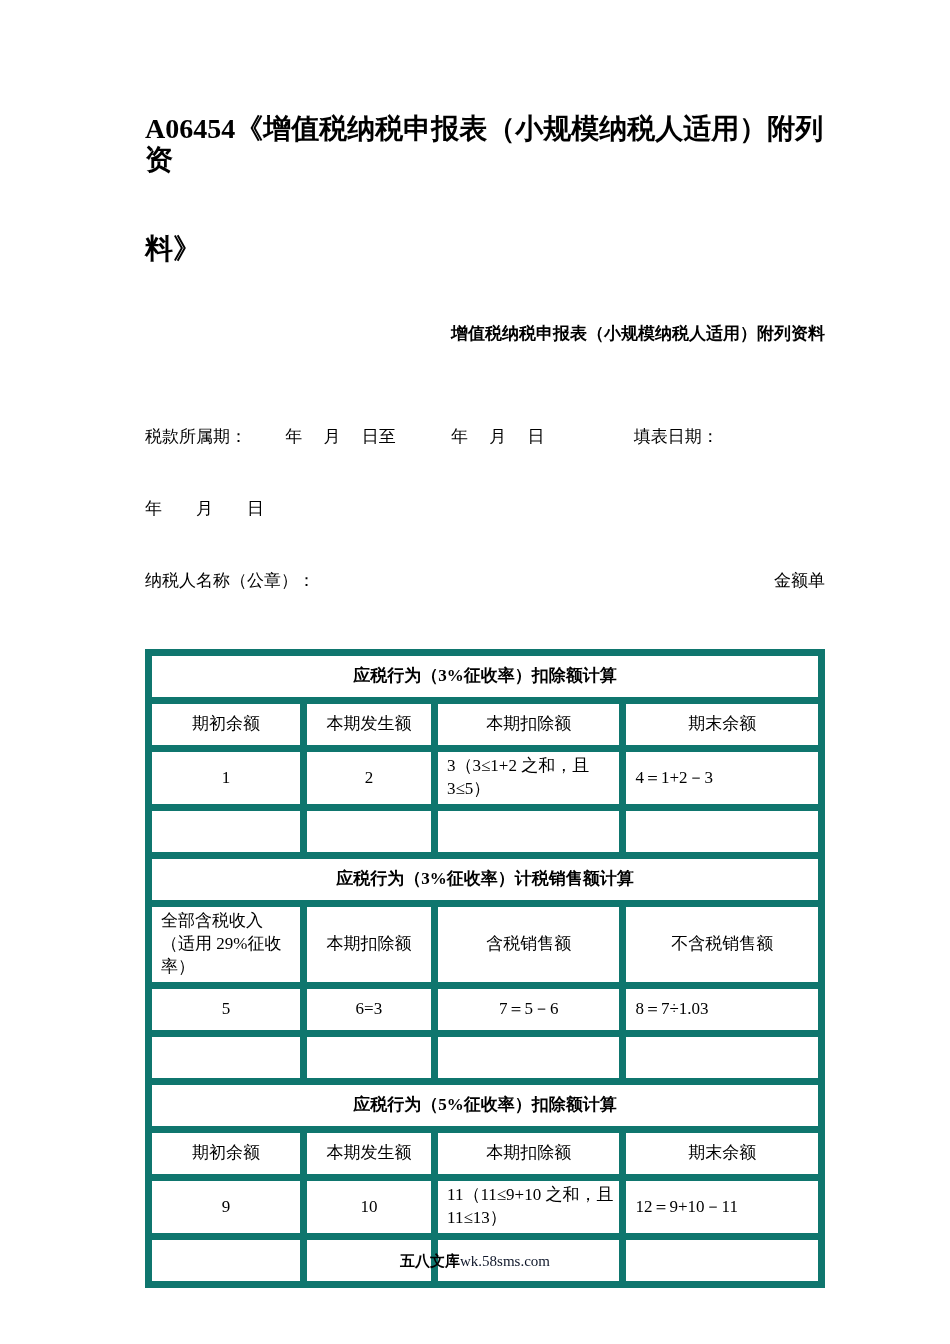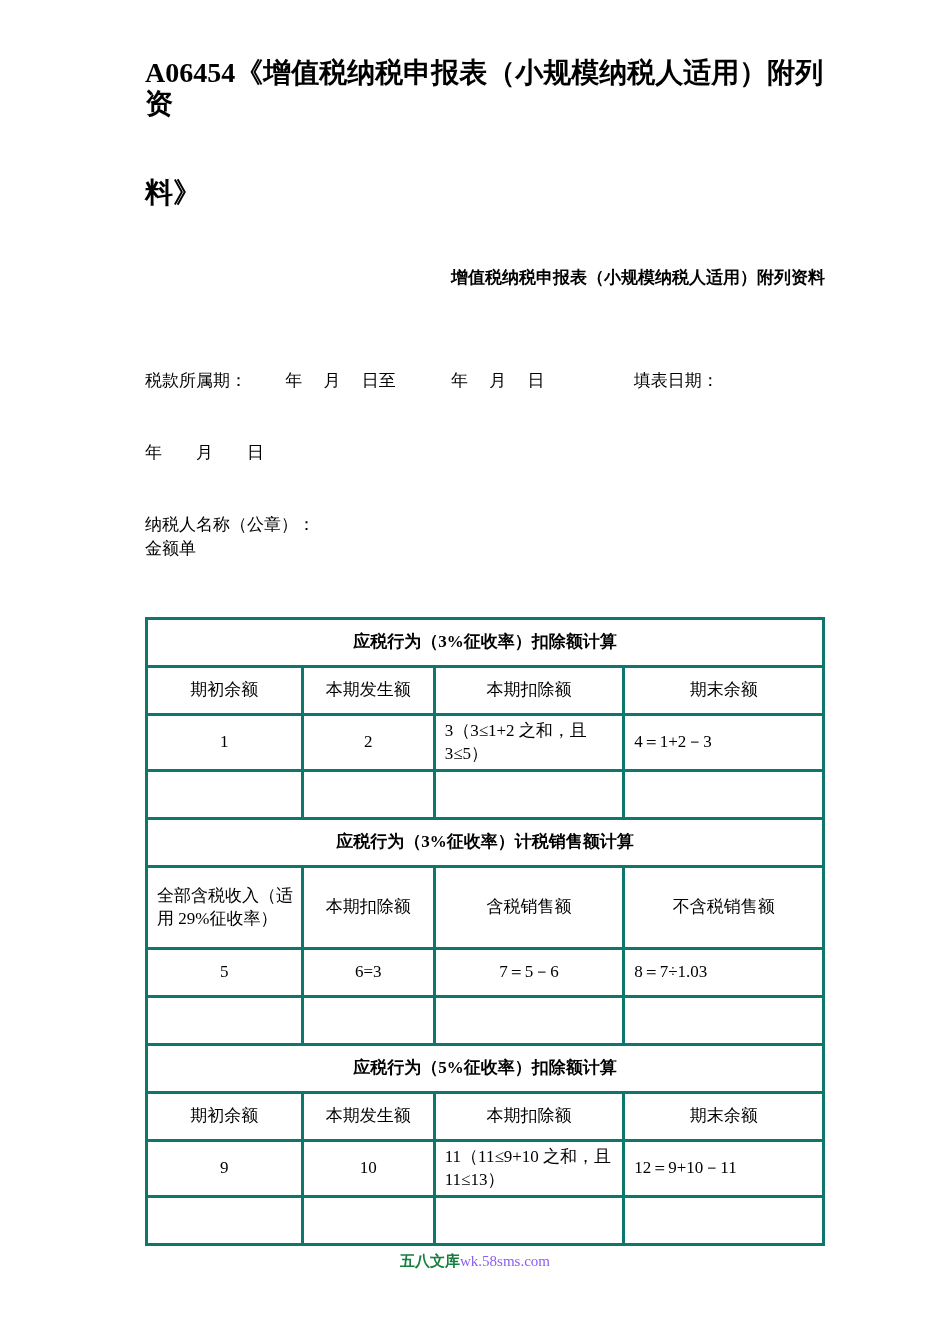--- a/index.html
+++ b/index.html
@@ -13,51 +13,50 @@
     color:#000;
     overflow:hidden;
   }
   .content {
     position:absolute;
     left:145px;
     top:0;
     width:680px;
   }
   .doc-title {
-    margin-top:58px;
+    margin-top:114px;
     font-size:28px;
     font-weight:bold;
     line-height:1.1;
   }
   .doc-title .line2 { margin-top:58px; }
   .subtitle {
     margin-top:58px;
     text-align:right;
     font-weight:bold;
     font-size:17px;
   }
   .meta {
     margin-top:32px;
     font-size:17px;
     line-height:24px;
     white-space:pre-wrap;
   }
   .meta-split {
     display:flex;
     justify-content:space-between;
-    flex-direction:column;
   }
   .form-table {
     width:100%;
     border-collapse:collapse;
     font-size:17px;
     margin-top:8px;
   }
   .form-table td {
-    border:3px solid #0f766e;
+    border:7px solid #0f766e;
     text-align:center;
     vertical-align:middle;
     padding:3px 6px;
     line-height:1.35;
   }
   .col-1 { width:23%; }
   .col-2 { width:19.5%; }
   .col-3 { width:28%; }
   .col-4 { width:29.5%; }
   .section-title td {
@@ -71,22 +70,22 @@
   .empty-row td { height:48px; }
   .left { text-align:left !important; padding-left:9px !important; }
   .footer {
     position:absolute;
     top:1252px;
     left:0;
     width:950px;
     text-align:center;
     font-size:15px;
   }
-  .footer .cn { color:#15803d; font-weight:600; }
-  .footer .url { color:#8b5cf6; }
+  .footer .cn { color:#000000; font-weight:600; }
+  .footer .url { color:#0f172a; }
 </style>
 </head>
 <body>
 
 <div class="page">
   <div class="content">
 
     <h1 class="doc-title">
       <div>A06454《增值税纳税申报表（小规模纳税人适用）附列资</div>
       <div class="line2">料》</div>

